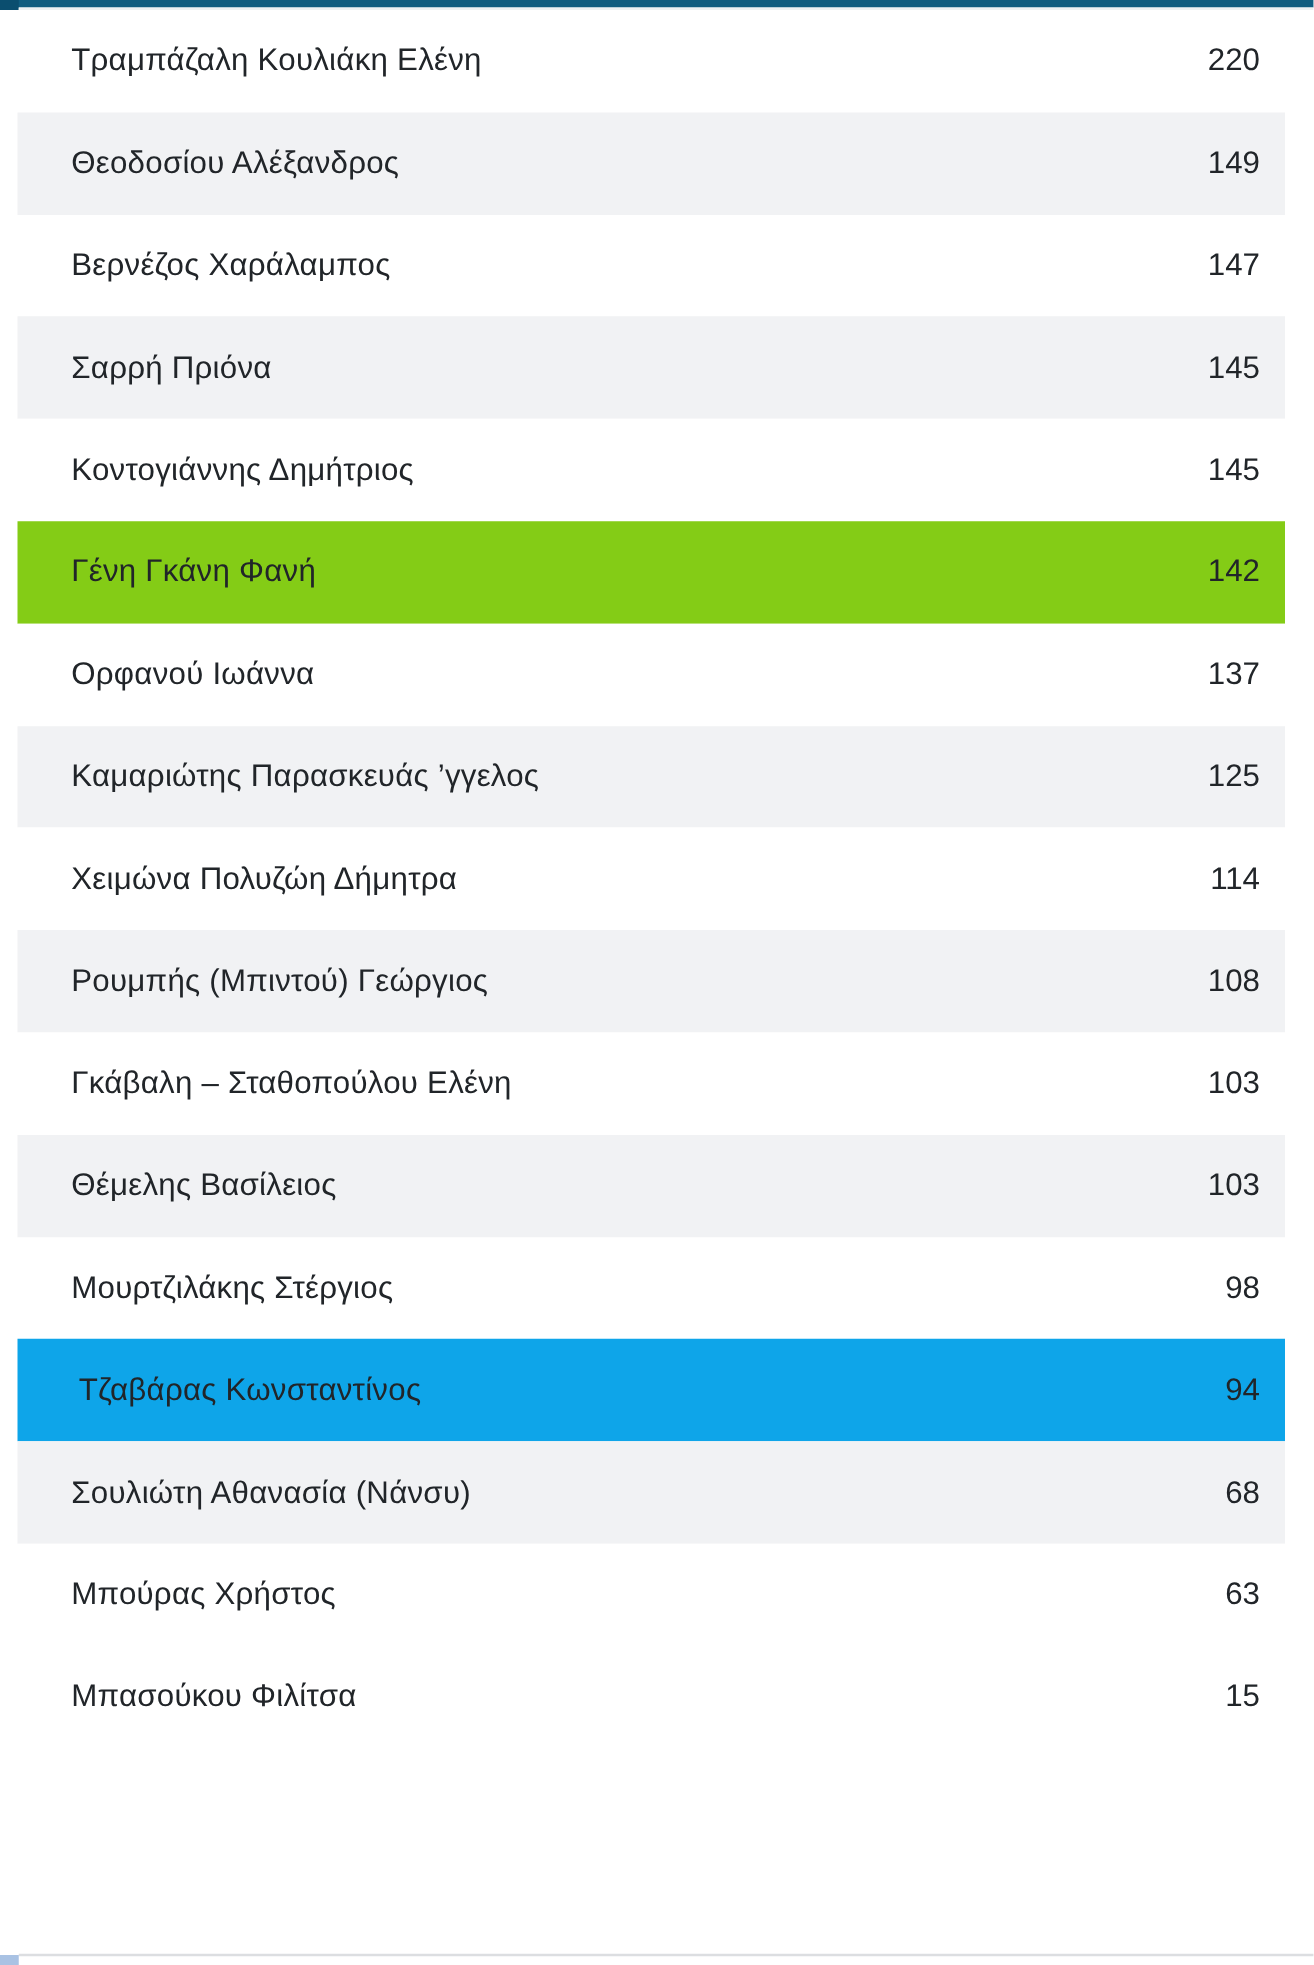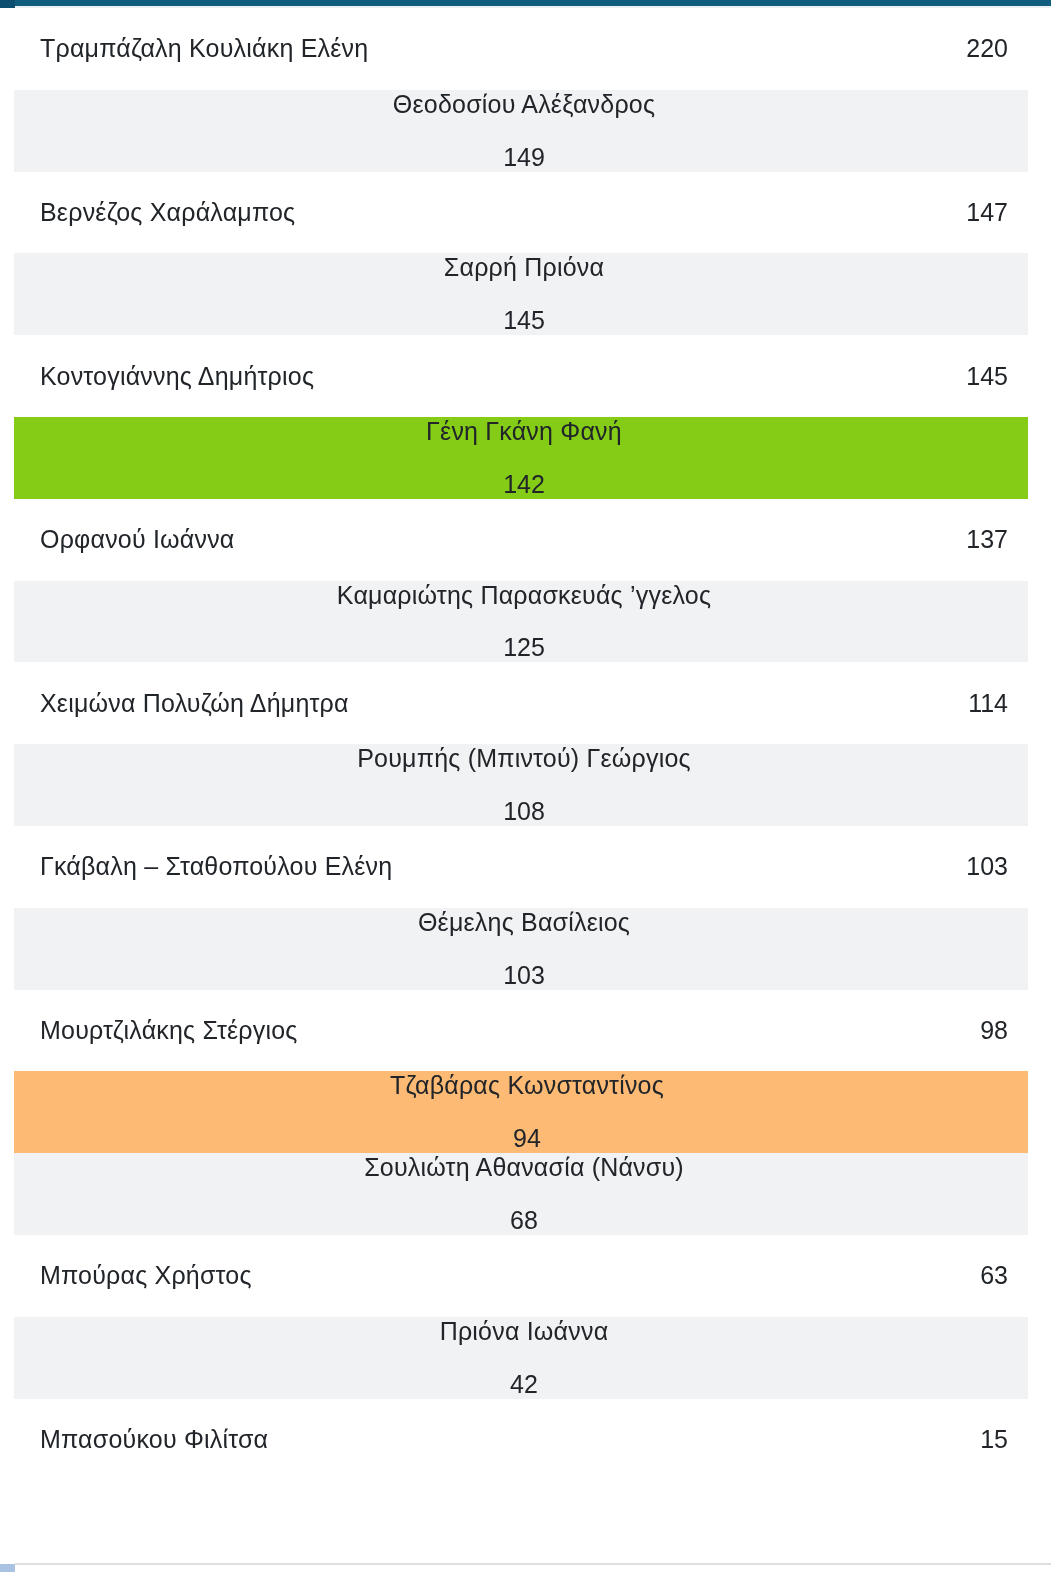--- a/index.html
+++ b/index.html
@@ -46,27 +46,27 @@
     display: flex;
     align-items: center;
     justify-content: space-between;
     padding-left: 26px;
     padding-right: 20px;
     box-sizing: border-box;
     background: #ffffff;
   }
   .row.alt {
     background: #f1f2f4;
-    flex-direction: column;
   }
   .cell-name {
     font-size: 25px;
     color: #212529;
     letter-spacing: 0.2px;
     white-space: nowrap;
+    margin-left: 17px;
   }
   .cell-votes {
     font-size: 25px;
     color: #212529;
     text-align: right;
     white-space: nowrap;
   }
   
   .hscrollbar {
     position: absolute;
@@ -143,35 +143,31 @@
       <span class="cell-votes">103</span>
     </div>
     <div class="row alt" style="background: rgb(241, 242, 244);">
       <span class="cell-name">Θέμελης Βασίλειος</span>
       <span class="cell-votes">103</span>
     </div>
     <div class="row">
       <span class="cell-name">Μουρτζιλάκης Στέργιος</span>
       <span class="cell-votes">98</span>
     </div>
-    <div class="row alt" style="background: #fdba74; padding-left: 32px;">
+    <div class="row alt" style="background: #0ea5e9; padding-left: 32px;">
       <span class="cell-name">Τζαβάρας Κωνσταντίνος</span>
       <span class="cell-votes">94</span>
     </div>
     <div class="row alt" style="background: rgb(241, 242, 244);">
       <span class="cell-name">Σουλιώτη Αθανασία (Νάνσυ)</span>
       <span class="cell-votes">68</span>
     </div>
     <div class="row">
       <span class="cell-name">Μπούρας Χρήστος</span>
       <span class="cell-votes">63</span>
-    </div>
-    <div class="row alt" style="background: rgb(241, 242, 244);">
-      <span class="cell-name">Πριόνα Ιωάννα</span>
-      <span class="cell-votes">42</span>
     </div>
     <div class="row">
       <span class="cell-name">Μπασούκου Φιλίτσα</span>
       <span class="cell-votes">15</span>
     </div>
   </div>
 
   <div class="hscrollbar">
     <div class="track-line"></div>
     <div class="thumb" style="background: rgb(169, 194, 227);"></div>

